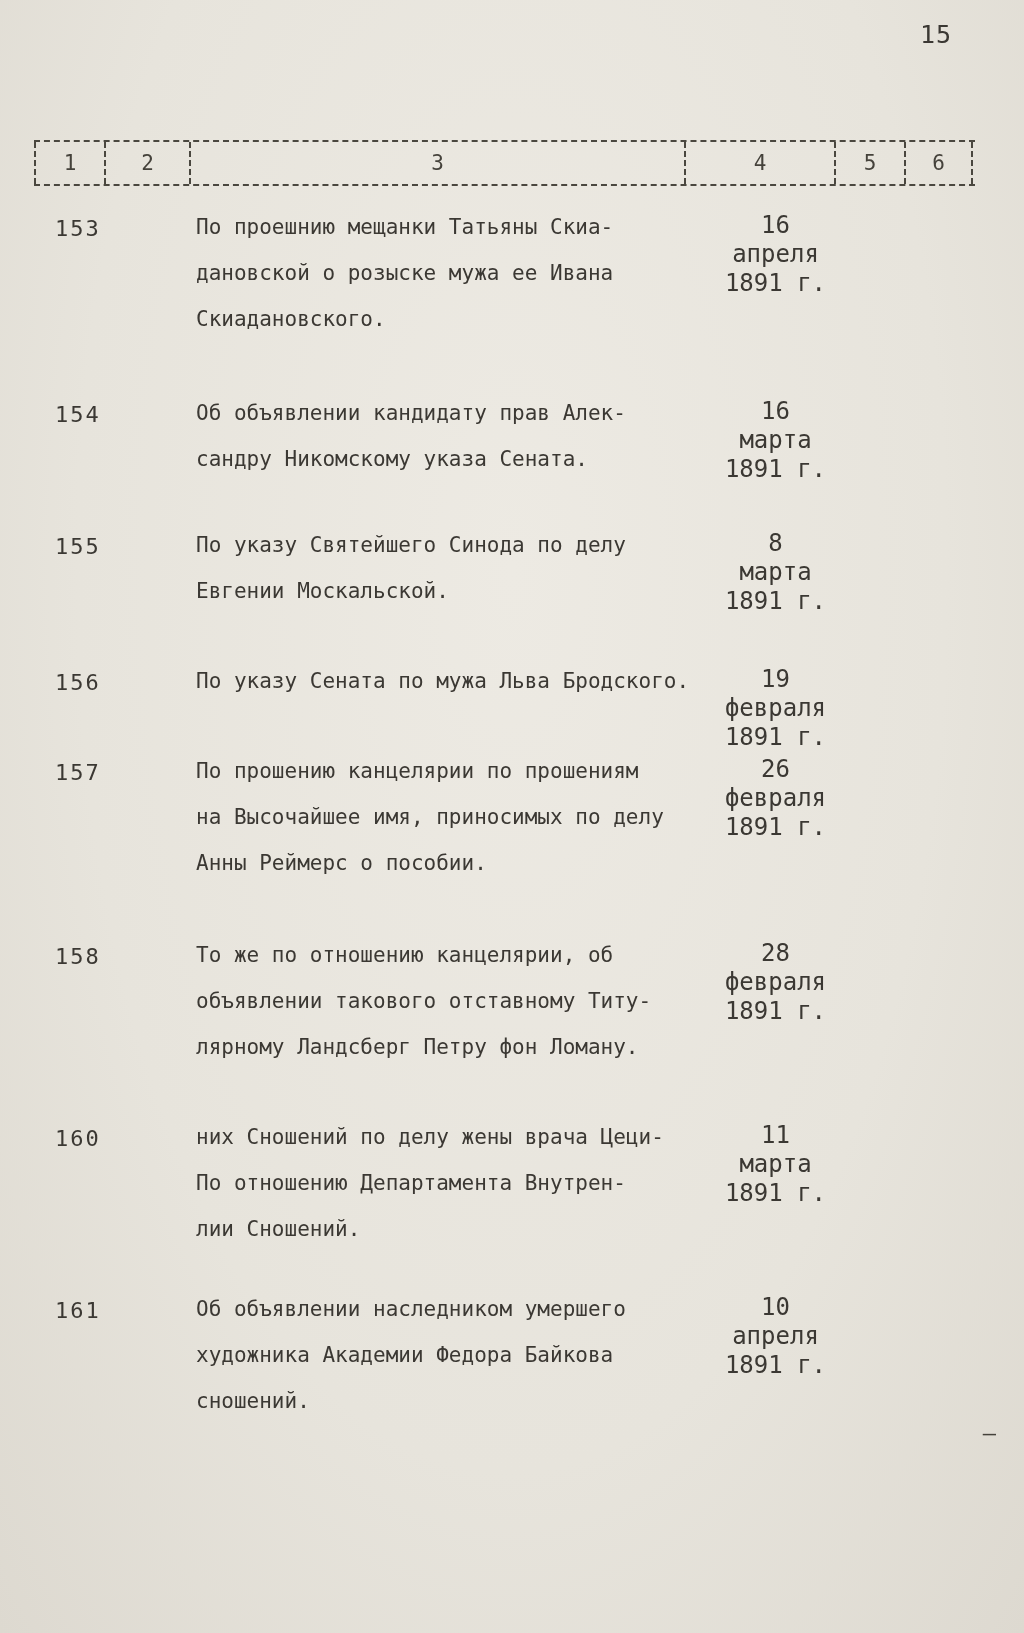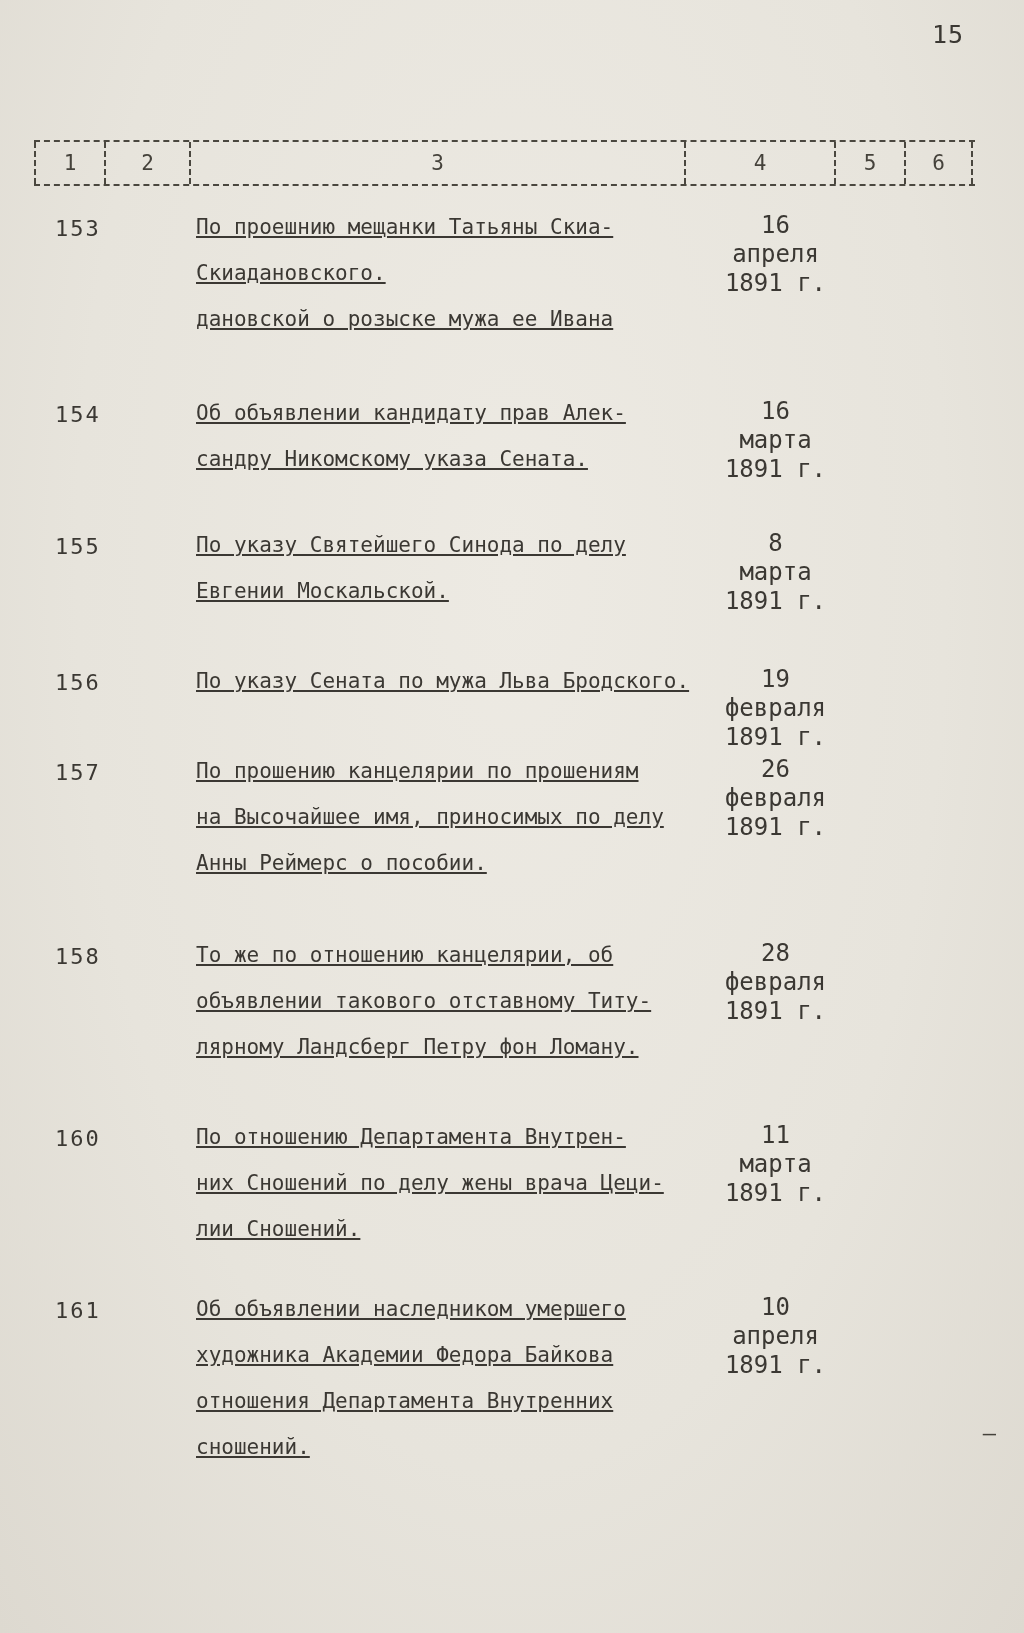--- a/index.html
+++ b/index.html
@@ -16,21 +16,21 @@
     height: 1633px;
     margin: 0 auto;
     background: #e9e6df;
     background-image: radial-gradient(ellipse at 50% 35%, #edeae3 0%, #e7e4dc 60%, #ddd9d0 100%);
     overflow: hidden;
     color: #3b3833;
   }
   .page-number {
     position: absolute;
     top: 20px;
-    right: 60px;
+    right: 72px;
     font-size: 25px;
     letter-spacing: 1px;
   }
   
   .header-table {
     position: absolute;
     top: 140px;
     left: 34px;
     width: 941px;
     height: 46px;
@@ -67,21 +67,20 @@
     top: 4px;
     width: 80px;
     font-size: 22px;
     letter-spacing: 2px;
   }
   .entry-text {
     position: absolute;
     left: 196px;
     width: 520px;
     font-size: 21px;
-    text-decoration: underline;
   }
   .entry-text .line {
     height: 46px;
     line-height: 30px;
     white-space: nowrap;
   }
   .entry-date {
     position: absolute;
     left: 698px;
     width: 155px;
@@ -113,22 +112,22 @@
     <div class="header-cell c3">3</div>
     <div class="header-cell c4">4</div>
     <div class="header-cell c5">5</div>
     <div class="header-cell c6">6</div>
   </div>
 
   <section class="entry" style="top:212px;">
     <div class="entry-number">153</div>
     <div class="entry-text">
       <div class="line">По проешнию мещанки Татьяны  Скиа-</div>
+      <div class="line">дановской о розыске мужа ее Ивана</div>
       <div class="line">Скиадановского.</div>
-      <div class="line">дановской о розыске мужа ее Ивана</div>
     </div>
     <div class="entry-date">
       <div class="date-line">16</div>
       <div class="date-line">апреля</div>
       <div class="date-line">1891 г.</div>
     </div>
   </section>
 
   <section class="entry" style="top:398px;">
     <div class="entry-number">154</div>
@@ -192,37 +191,36 @@
     <div class="entry-date">
       <div class="date-line">28</div>
       <div class="date-line">февраля</div>
       <div class="date-line">1891 г.</div>
     </div>
   </section>
 
   <section class="entry" style="top:1122px;">
     <div class="entry-number">160</div>
     <div class="entry-text">
+      <div class="line">них Сношений по делу жены врача Цеци-</div>
       <div class="line">По отношению Департамента Внутрен-</div>
-      <div class="line">них Сношений по делу жены врача Цеци-</div>
       <div class="line">лии Сношений.</div>
     </div>
     <div class="entry-date">
       <div class="date-line">11</div>
       <div class="date-line">марта</div>
       <div class="date-line">1891 г.</div>
     </div>
   </section>
 
   <section class="entry" style="top:1294px;">
     <div class="entry-number">161</div>
     <div class="entry-text">
       <div class="line">Об объявлении наследником умершего</div>
       <div class="line">художника Академии Федора Байкова</div>
-      <div class="line">отношения Департамента Внутренних</div>
       <div class="line">сношений.</div>
     </div>
     <div class="entry-date">
       <div class="date-line">10</div>
       <div class="date-line">апреля</div>
       <div class="date-line">1891 г.</div>
     </div>
   </section>
 
   <div class="stray-mark">—</div>

